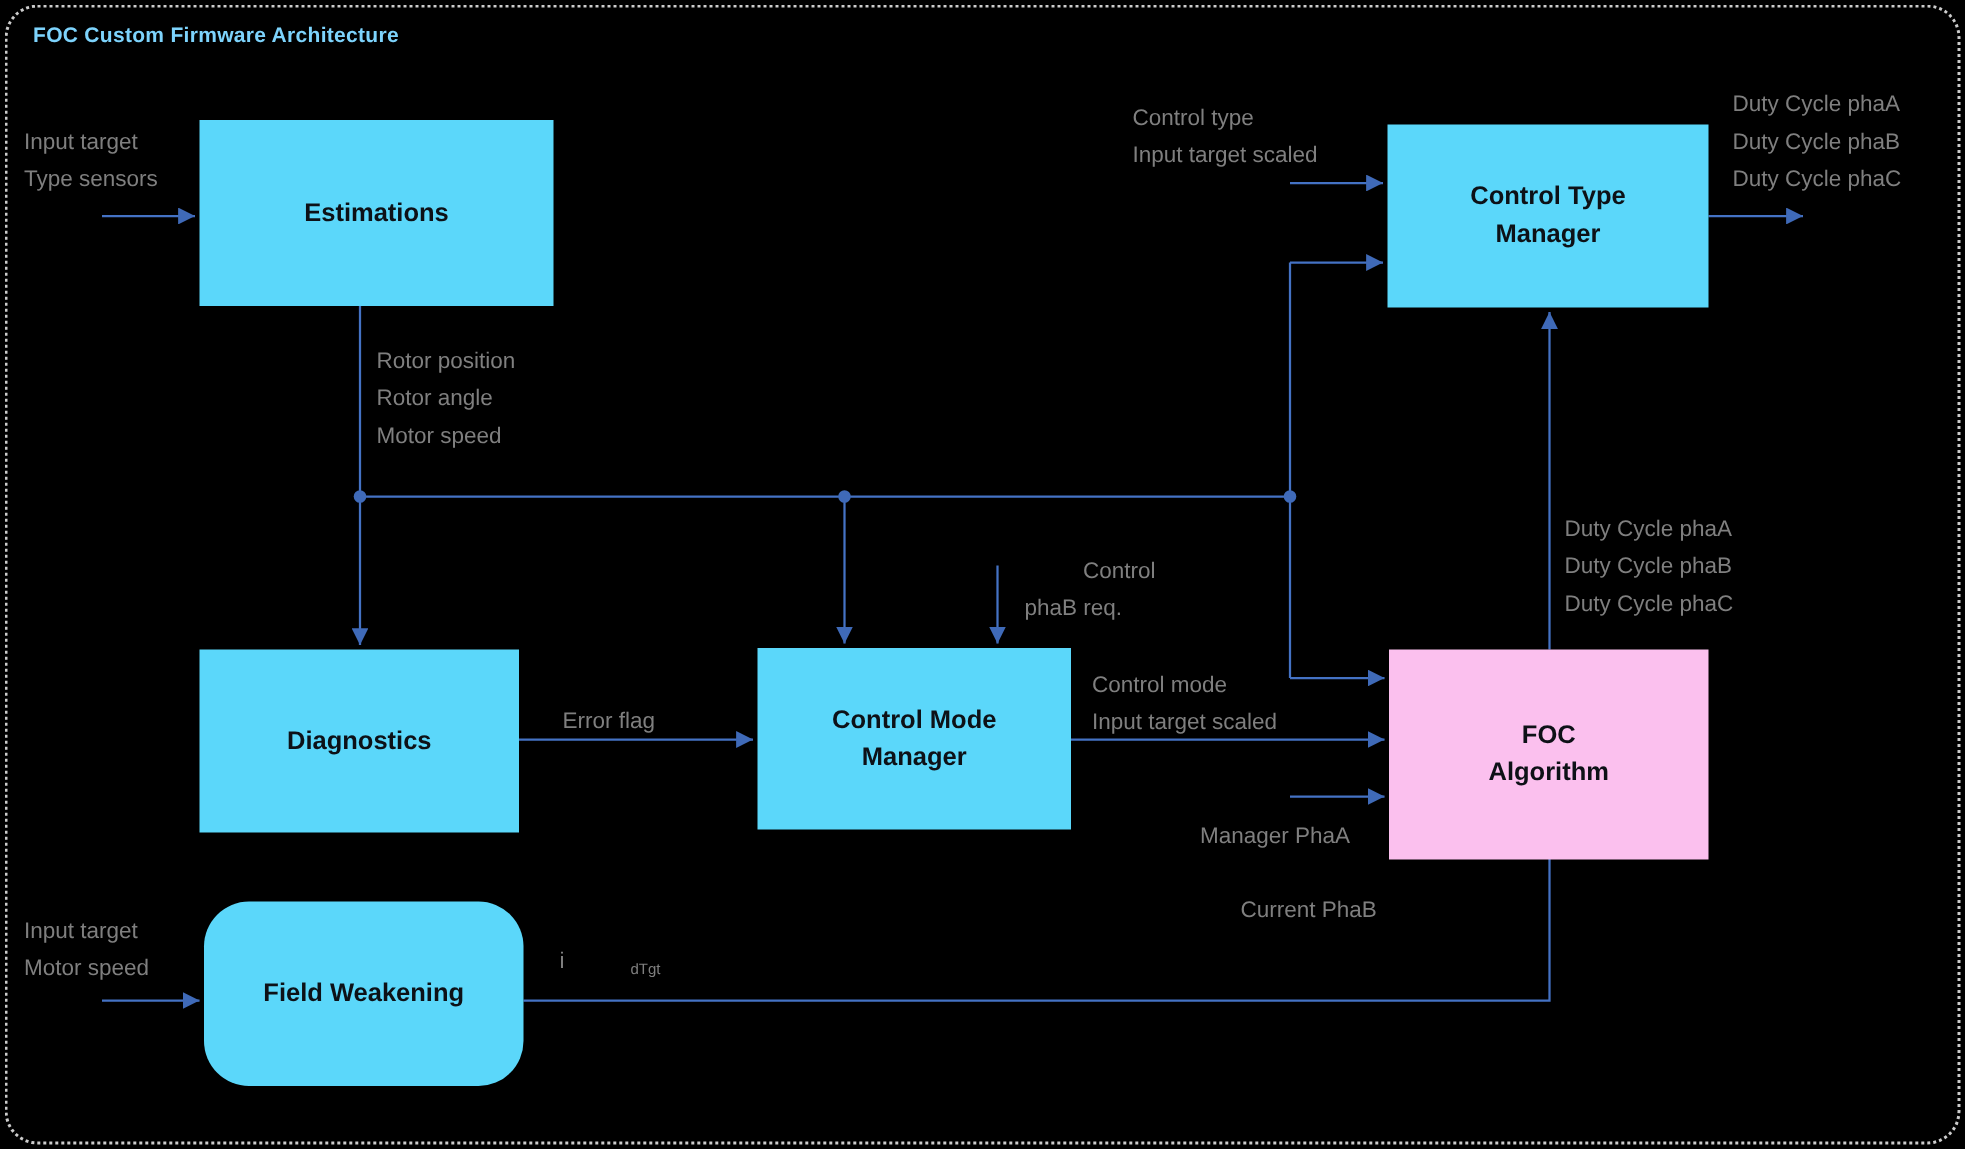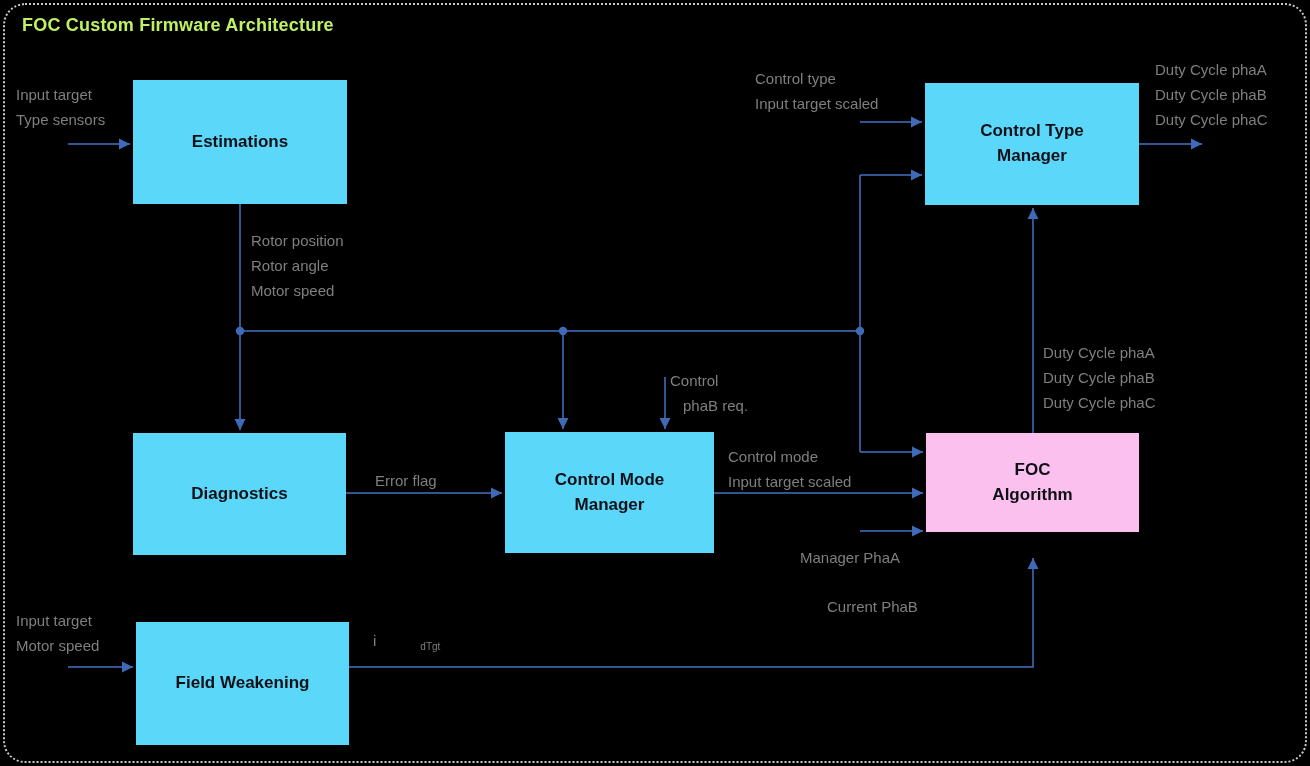--- a/index.html
+++ b/index.html
@@ -5,22 +5,22 @@
   html,body{margin:0;padding:0;background:#000;}
   .canvas{
     position:relative;width:1310px;height:766px;background:#000;
     font-family:"Liberation Sans", sans-serif;overflow:hidden;
   }
   .frame{
     position:absolute;inset:3px;border:2px dotted #cccccc;border-radius:22px;
     pointer-events:none;
   }
   .title{
-    position:absolute;left:22px;top:15px;font-size:18px;font-weight:bold;
-    color:#bef264;letter-spacing:.2px;white-space:nowrap;text-align:right;
+    position:absolute;left:22px;top:15px;font-size:14px;font-weight:bold;
+    color:#7dd3fc;letter-spacing:.2px;white-space:nowrap;text-align:right;
   }
   .wires{position:absolute;left:0;top:0;}
   .block{
     position:absolute;display:flex;flex-direction:column;align-items:center;
     justify-content:center;text-align:center;font-weight:bold;font-size:17px;
     line-height:1.45;color:#0d1117;
   }
   .cyan{background:#5bd7fa;}
   .pink{background:#fbc0ee;}
   .lbl{
@@ -58,65 +58,65 @@
       <path d="M68,667 H133" marker-end="url(#ah)"></path>
       <path d="M349,667 H1033 V558" marker-end="url(#ah)"></path>
     </g>
     <g fill="#3f6ab8" stroke="none">
       <circle cx="240" cy="331" r="4.2"></circle>
       <circle cx="563" cy="331" r="4.2"></circle>
       <circle cx="860" cy="331" r="4.2"></circle>
     </g>
   </svg>
 
-  <div class="block cyan" style="left:133px;top:80px;width:214px;height:124px;">
+  <div class="block cyan" style="left:133px;top:80px;width:236px;height:124px;">
     <span>Estimations</span>
     <span></span>
   </div>
 
   <div class="block cyan" style="left:925px;top:83px;width:214px;height:122px;">
     <span>Control Type</span>
     <span>Manager</span>
   </div>
 
   <div class="block cyan" style="left:133px;top:433px;width:213px;height:122px;justify-content:center;">
     <span>Diagnostics</span>
     <span></span>
   </div>
 
   <div class="block cyan" style="left:505px;top:432px;width:209px;height:121px;">
     <span>Control Mode</span>
     <span>Manager</span>
   </div>
 
-  <div class="block pink" style="left:926px;top:433px;width:213px;height:99px;">
+  <div class="block pink" style="left:926px;top:433px;width:213px;height:140px;">
     <span>FOC</span>
     <span>Algorithm</span>
   </div>
 
-  <div class="block cyan" style="left:136px;top:622px;width:213px;height:123px;">
+  <div class="block cyan" style="left:136px;top:601px;width:213px;height:123px;border-radius:30px;">
     <span>Field Weakening</span>
     <span></span>
   </div>
 
   <div class="lbl" style="left:16px;top:82px;">Input target</div>
   <div class="lbl" style="left:16px;top:107px;">Type sensors</div>
 
   <div class="lbl" style="left:251px;top:228px;">Rotor position</div>
   <div class="lbl" style="left:251px;top:253px;">Rotor angle</div>
   <div class="lbl" style="left:251px;top:278px;">Motor speed</div>
 
   <div class="lbl" style="left:755px;top:66px;">Control type</div>
   <div class="lbl" style="left:755px;top:91px;">Input target scaled</div>
 
   <div class="lbl" style="left:1155px;top:57px;">Duty Cycle phaA</div>
   <div class="lbl" style="left:1155px;top:82px;">Duty Cycle phaB</div>
   <div class="lbl" style="left:1155px;top:107px;">Duty Cycle phaC</div>
 
-  <div class="lbl" style="left:670px;top:368px;">Control</div>
+  <div class="lbl" style="left:722px;top:368px;">Control</div>
   <div class="lbl" style="left:683px;top:393px;">phaB req.</div>
 
   <div class="lbl" style="left:1043px;top:340px;">Duty Cycle phaA</div>
   <div class="lbl" style="left:1043px;top:365px;">Duty Cycle phaB</div>
   <div class="lbl" style="left:1043px;top:390px;">Duty Cycle phaC</div>
 
   <div class="lbl" style="left:375px;top:468px;">Error flag</div>
 
   <div class="lbl" style="left:728px;top:444px;">Control mode</div>
   <div class="lbl" style="left:728px;top:469px;">Input target scaled</div>

